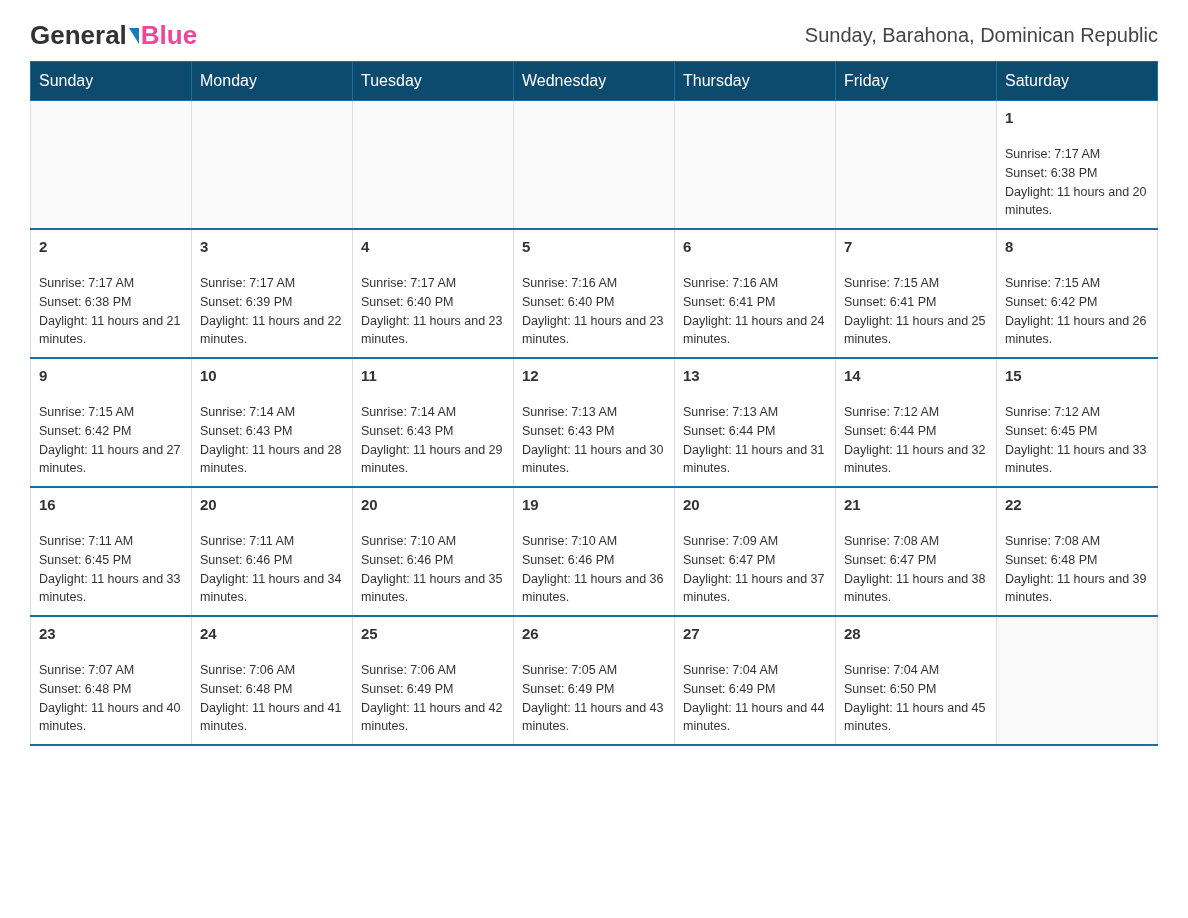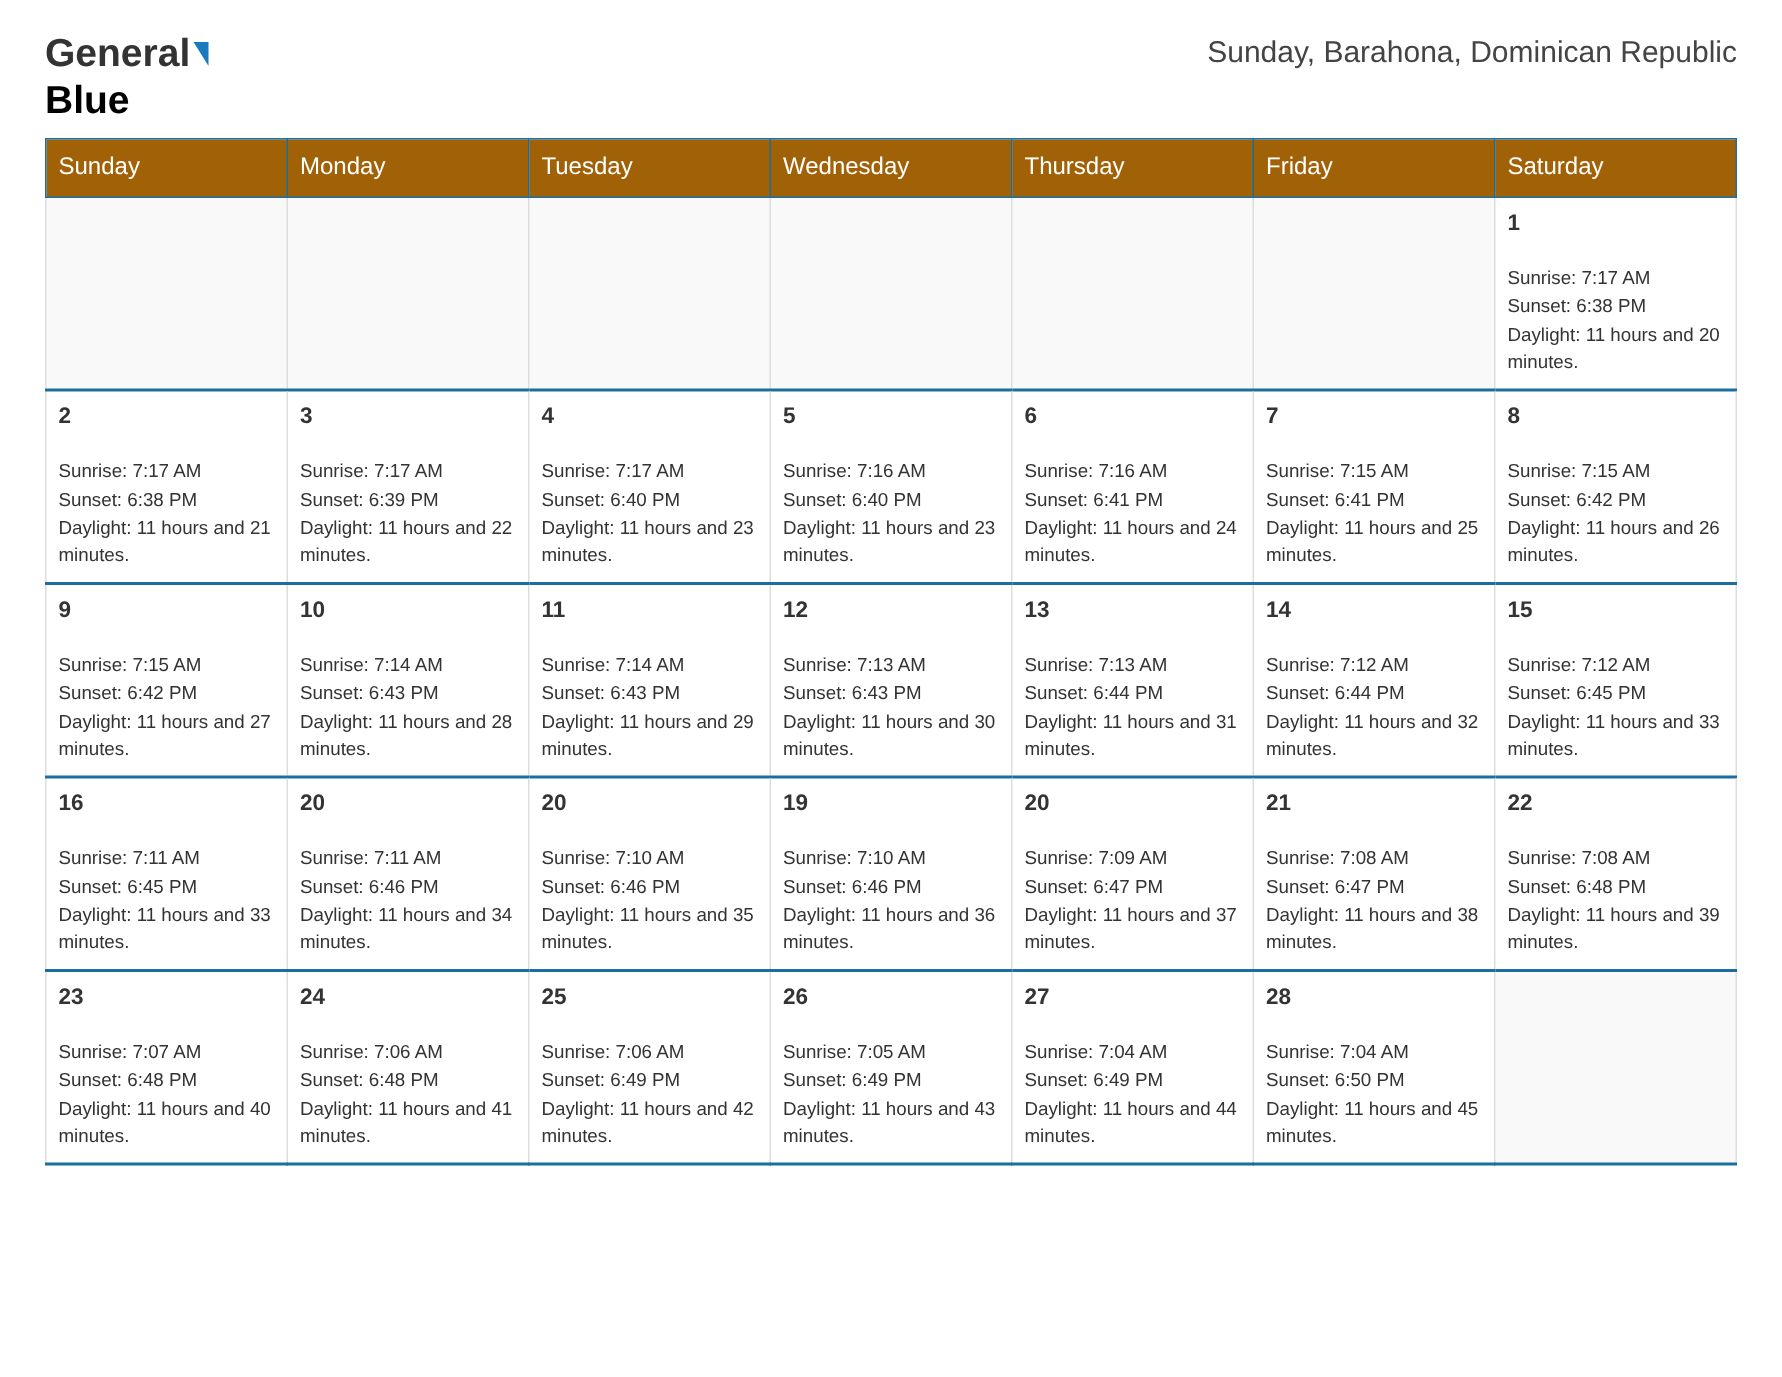--- a/index.html
+++ b/index.html
@@ -11,41 +11,40 @@
       min-height: 918px;
     }
     .header {
       display: flex;
       justify-content: space-between;
       align-items: flex-start;
       margin-bottom: 10px;
     }
     .logo {
       display: flex;
-      flex-direction: column;
       align-items: flex-start;
     }
     .logo-text {
       display: flex;
       align-items: center;
       font-size: 26px;
       font-weight: bold;
       color: #333;
     }
     .logo-general { color: #333; }
     .logo-arrow {
       width: 0; height: 0;
       border-left: 10px solid transparent;
       border-right: 0px solid transparent;
       border-top: 16px solid #1a7abf;
       margin: 0 2px;
       display: inline-block;
     }
     .logo-blue {
-      color: #000000;
+      color: #ec4899;
       font-size: 26px;
       font-weight: bold;
     }
     .title-section {
       text-align: right;
     }
     .month-title {
       font-size: 52px;
       font-weight: bold;
       color: #222;
@@ -55,21 +54,21 @@
       font-size: 20px;
       color: #444;
       margin-top: 4px;
     }
     .calendar {
       width: 100%;
       border-collapse: collapse;
       margin-top: 10px;
     }
     .calendar thead tr {
-      background-color: #a16207;
+      background-color: #0c4a6e;
     }
     .calendar thead th {
       color: #fff;
       font-size: 16px;
       font-weight: normal;
       padding: 10px 8px;
       text-align: left;
       border: 1px solid #1a6fa0;
     }
     .calendar tbody tr {

